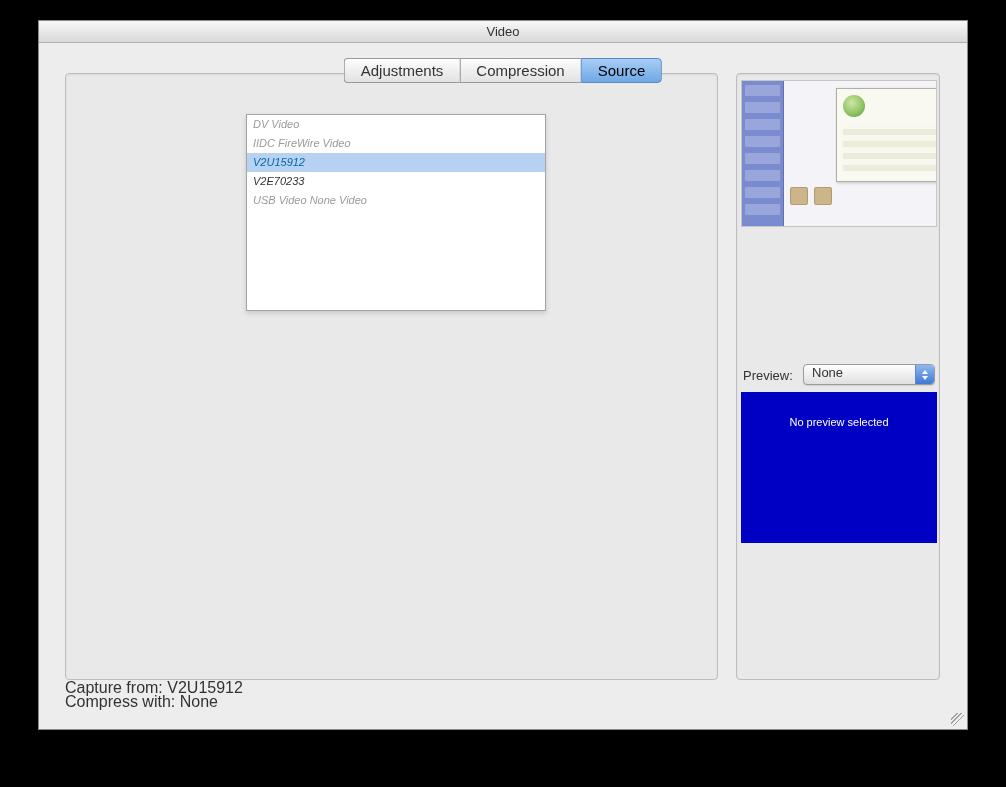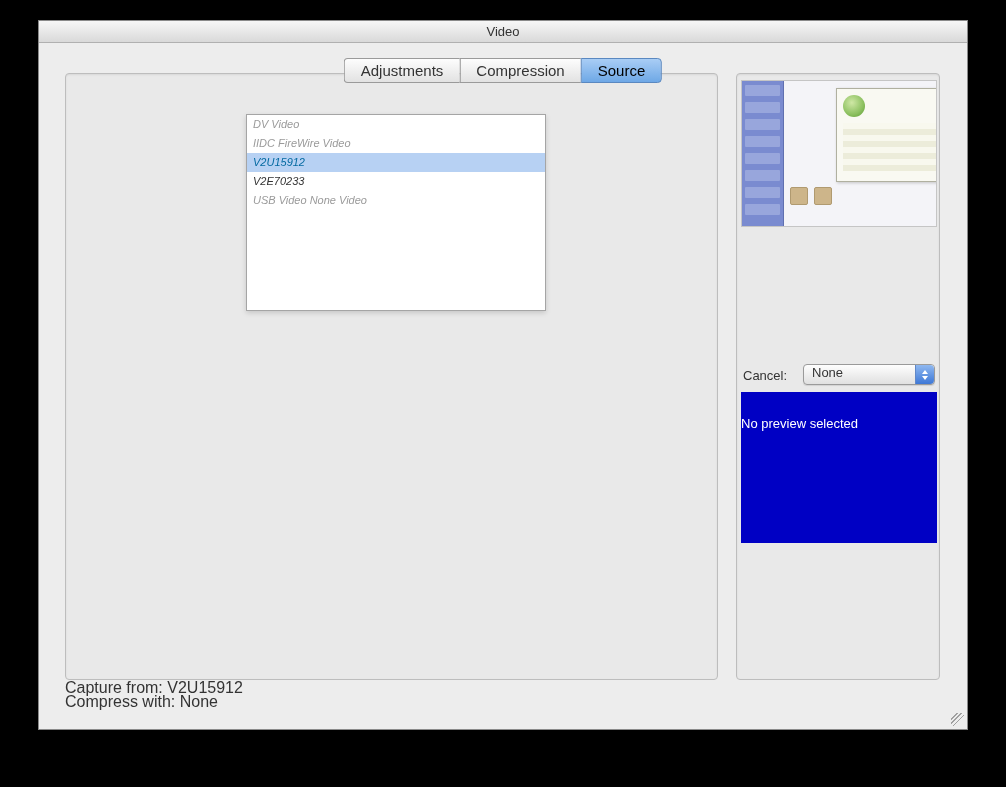--- a/index.html
+++ b/index.html
@@ -190,22 +190,22 @@
     content:""; width:0;height:0;border-left:3.5px solid transparent;border-right:3.5px solid transparent;border-top:4px solid #fff;
   }
   .no-preview {
     position: absolute;
     left: 4px;
     top: 318px;
     width: 196px;
     height: 151px;
     background: #0000c4;
     color: #fff;
-    font-size: 13px;
-    display:flex; align-items:flex-start; 
+    font-size: 11px;
+    display:flex; align-items:flex-start; justify-content:center;
     padding-top: 24px;
   }
   .footer-info {
     position: absolute;
     left: 26px;
     bottom: 20px;
     font-size: 16px;
     color: #333;
     line-height: 14px;
   }
@@ -282,21 +282,21 @@
           </div>
           <div class="thumb-body">
             <div class="winmock"></div>
             <div class="icongrid">
                 <div></div>
                 <div></div>
               </div>
           </div>
         </div>
       </div>
-      <div class="preview-label">Cancel:</div>
+      <div class="preview-label">Preview:</div>
       <div class="preview-select">
         <span>None</span>
         <span class="arrows"></span>
       </div>
       <div class="no-preview">
         <span>No preview selected</span>
       </div>
     </div>
 
     <div class="footer-info">

